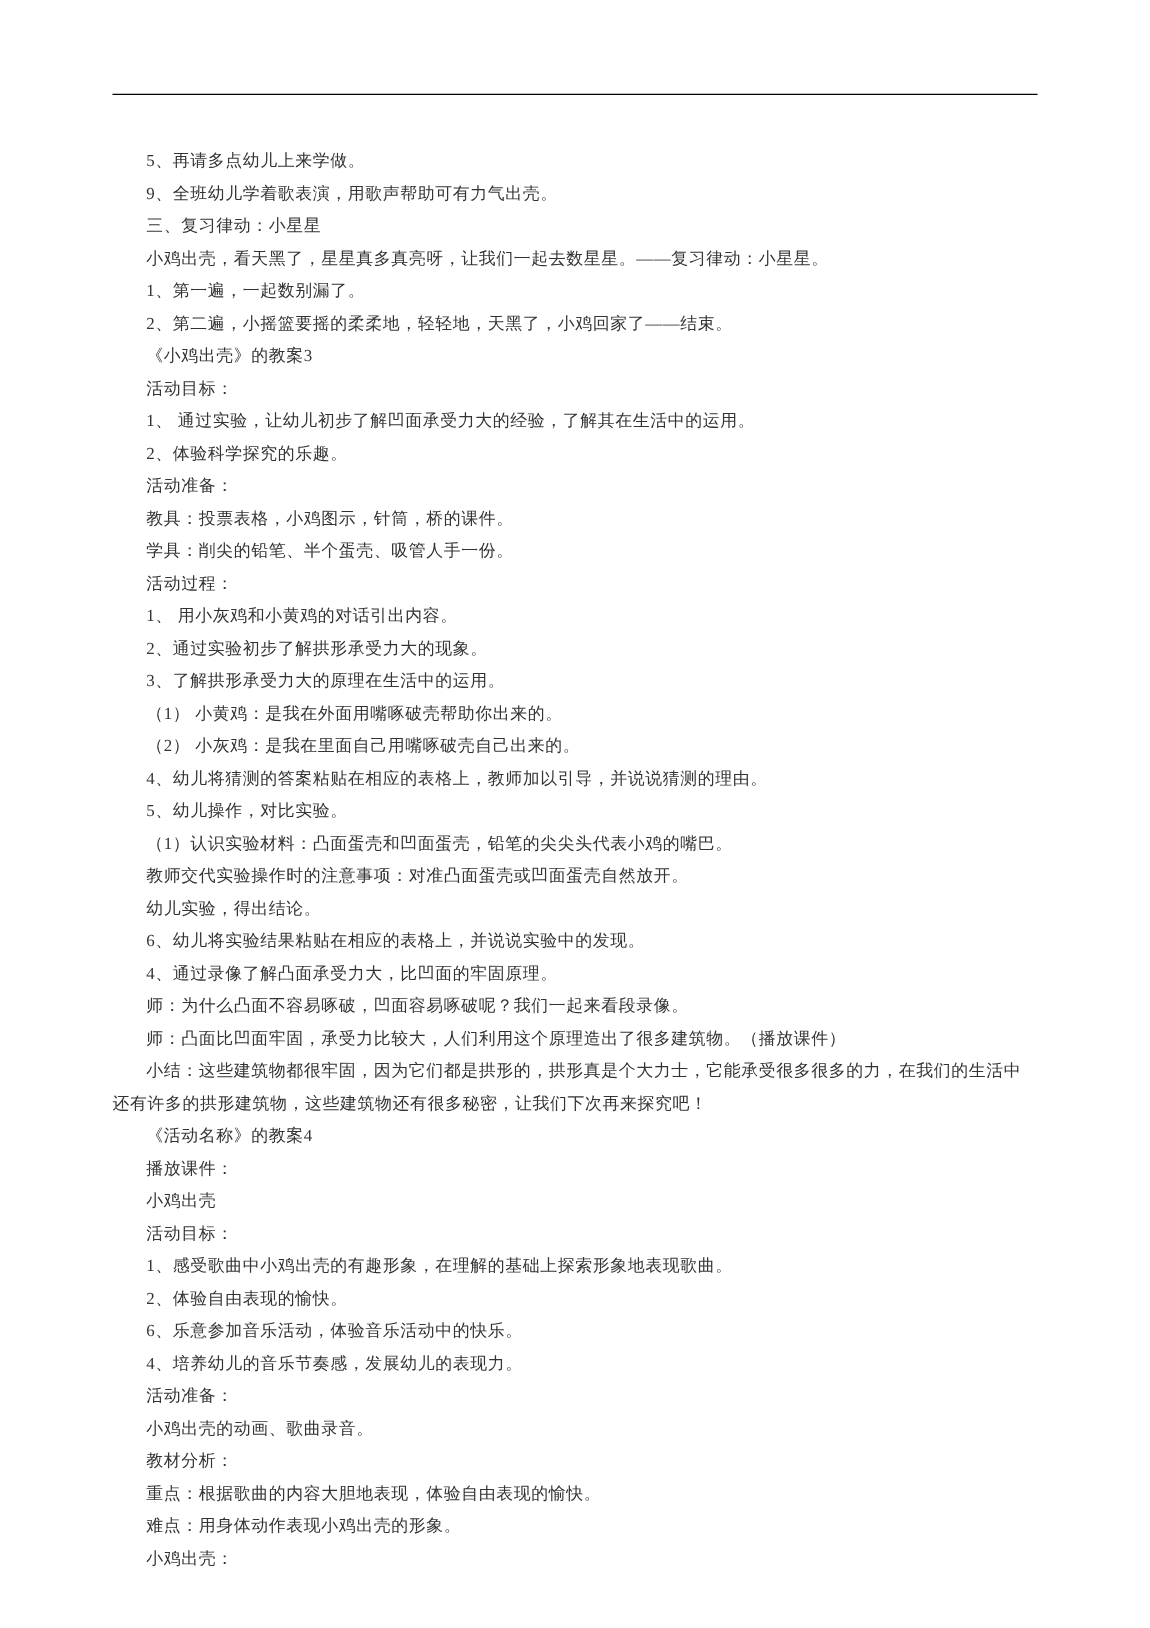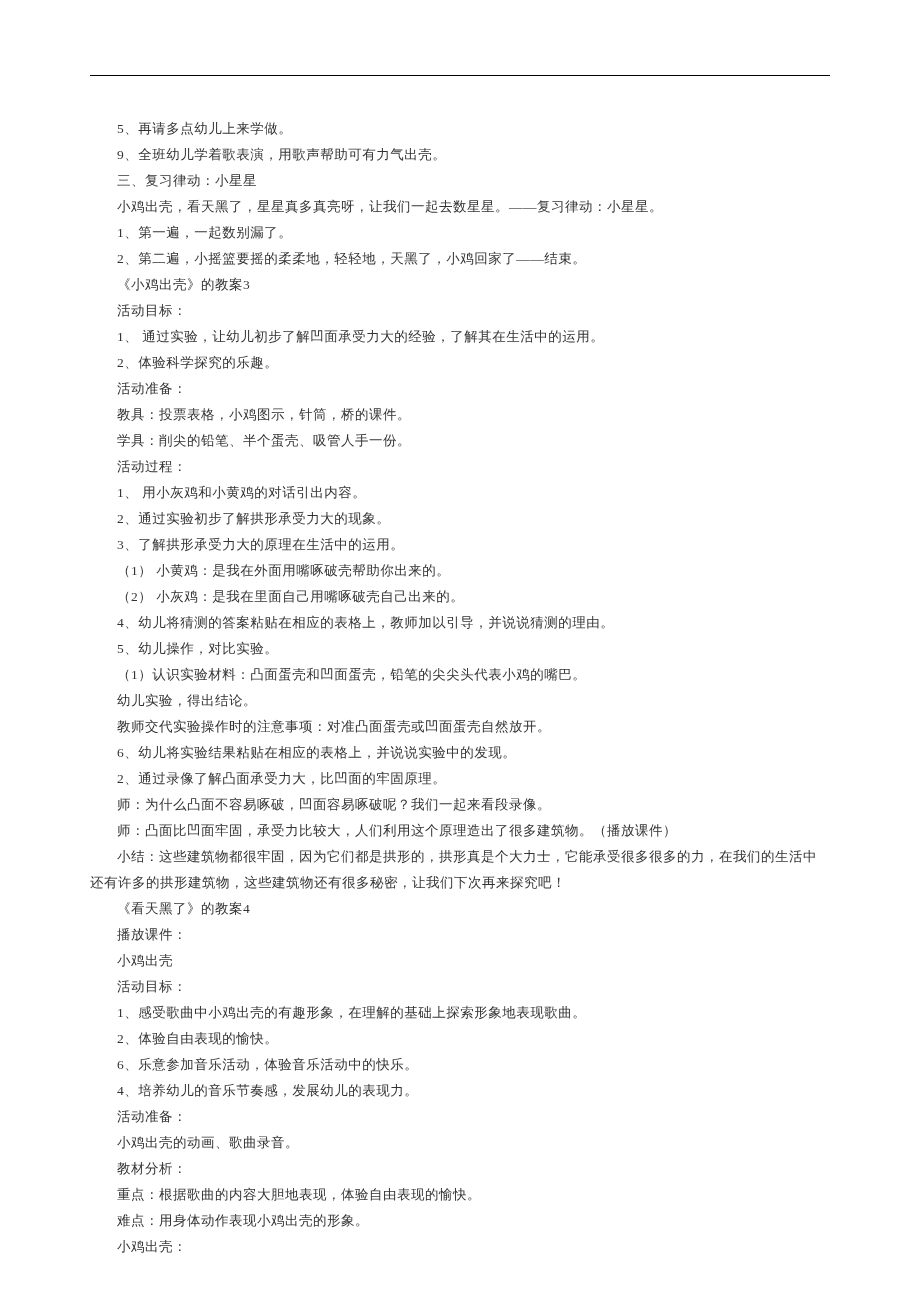--- a/index.html
+++ b/index.html
@@ -47,28 +47,28 @@
     <p class="line">学具：削尖的铅笔、半个蛋壳、吸管人手一份。</p>
     <p class="line">活动过程：</p>
     <p class="line">1、 用小灰鸡和小黄鸡的对话引出内容。</p>
     <p class="line">2、通过实验初步了解拱形承受力大的现象。</p>
     <p class="line">3、了解拱形承受力大的原理在生活中的运用。</p>
     <p class="line">（1） 小黄鸡：是我在外面用嘴啄破壳帮助你出来的。</p>
     <p class="line">（2） 小灰鸡：是我在里面自己用嘴啄破壳自己出来的。</p>
     <p class="line">4、幼儿将猜测的答案粘贴在相应的表格上，教师加以引导，并说说猜测的理由。</p>
     <p class="line">5、幼儿操作，对比实验。</p>
     <p class="line">（1）认识实验材料：凸面蛋壳和凹面蛋壳，铅笔的尖尖头代表小鸡的嘴巴。</p>
+    <p class="line">教师交代实验操作时的注意事项：对准凸面蛋壳或凹面蛋壳自然放开。</p>
     <p class="line">幼儿实验，得出结论。</p>
-    <p class="line">教师交代实验操作时的注意事项：对准凸面蛋壳或凹面蛋壳自然放开。</p>
     <p class="line">6、幼儿将实验结果粘贴在相应的表格上，并说说实验中的发现。</p>
-    <p class="line">2、通过录像了解凸面承受力大，比凹面的牢固原理。</p>
+    <p class="line">4、通过录像了解凸面承受力大，比凹面的牢固原理。</p>
     <p class="line">师：为什么凸面不容易啄破，凹面容易啄破呢？我们一起来看段录像。</p>
     <p class="line">师：凸面比凹面牢固，承受力比较大，人们利用这个原理造出了很多建筑物。（播放课件）</p>
     <p class="line">小结：这些建筑物都很牢固，因为它们都是拱形的，拱形真是个大力士，它能承受很多很多的力，在我们的生活中还有许多的拱形建筑物，这些建筑物还有很多秘密，让我们下次再来探究吧！</p>
-    <p class="line">《看天黑了》的教案4</p>
+    <p class="line">《活动名称》的教案4</p>
     <p class="line">播放课件：</p>
     <p class="line">小鸡出壳</p>
     <p class="line">活动目标：</p>
     <p class="line">1、感受歌曲中小鸡出壳的有趣形象，在理解的基础上探索形象地表现歌曲。</p>
     <p class="line">2、体验自由表现的愉快。</p>
     <p class="line">6、乐意参加音乐活动，体验音乐活动中的快乐。</p>
     <p class="line">4、培养幼儿的音乐节奏感，发展幼儿的表现力。</p>
     <p class="line">活动准备：</p>
     <p class="line">小鸡出壳的动画、歌曲录音。</p>
     <p class="line">教材分析：</p>

